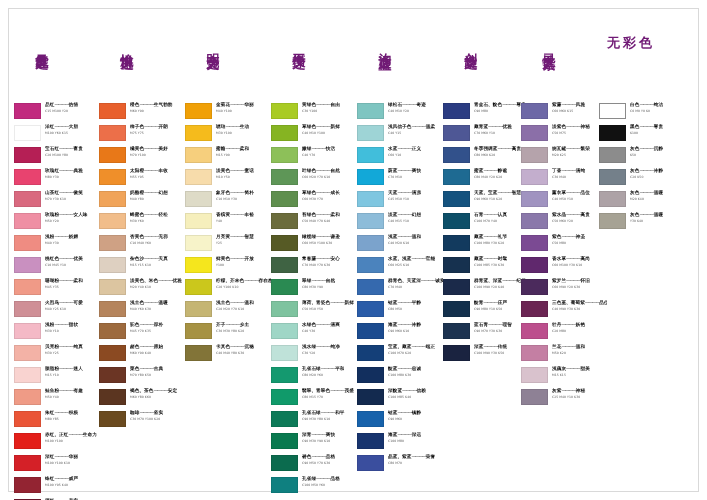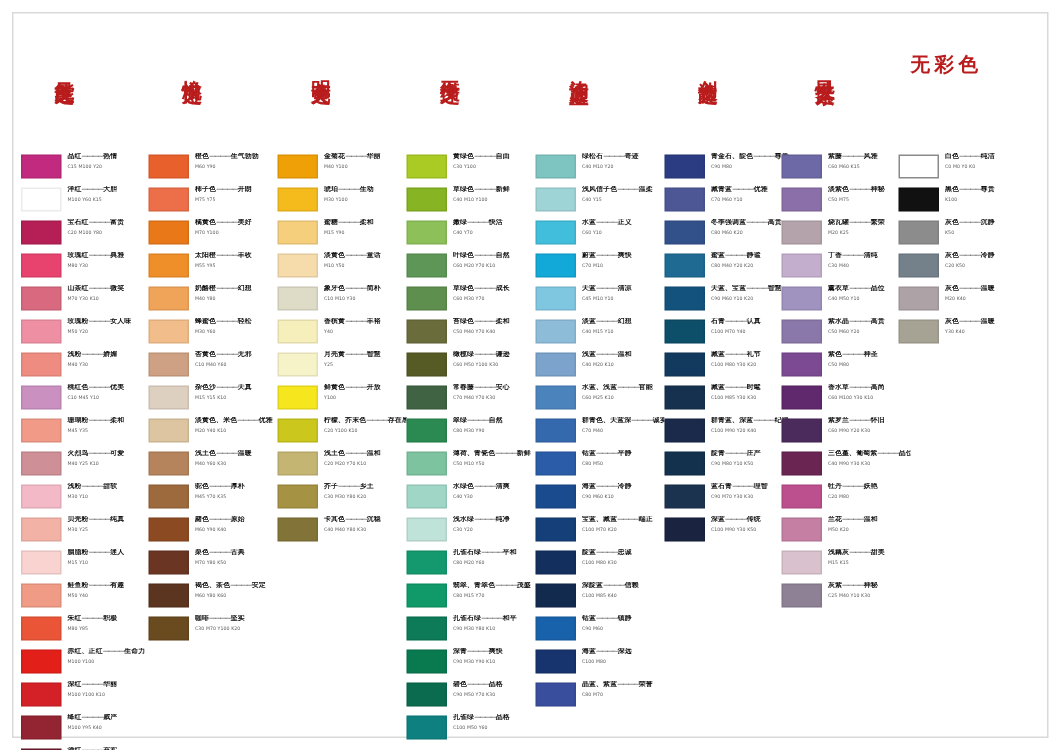--- a/index.html
+++ b/index.html
@@ -43,21 +43,21 @@
     padding-left: 20px;
   }
   .col-head .vtext {
     display: inline-block;
     writing-mode: vertical-rl;
     text-orientation: upright;
     font-weight: bold;
     font-size: 13px;
     line-height: 1.12;
     letter-spacing: 1px;
-    color: #b91c1c;
+    color: #701a75;
     white-space: nowrap;
   }
   .col-head.horiz {
     padding-left: 8px;
   }
   .col-head.horiz .vtext {
     writing-mode: horizontal-tb;
     font-size: 13px;
     letter-spacing: 3px;
   }

